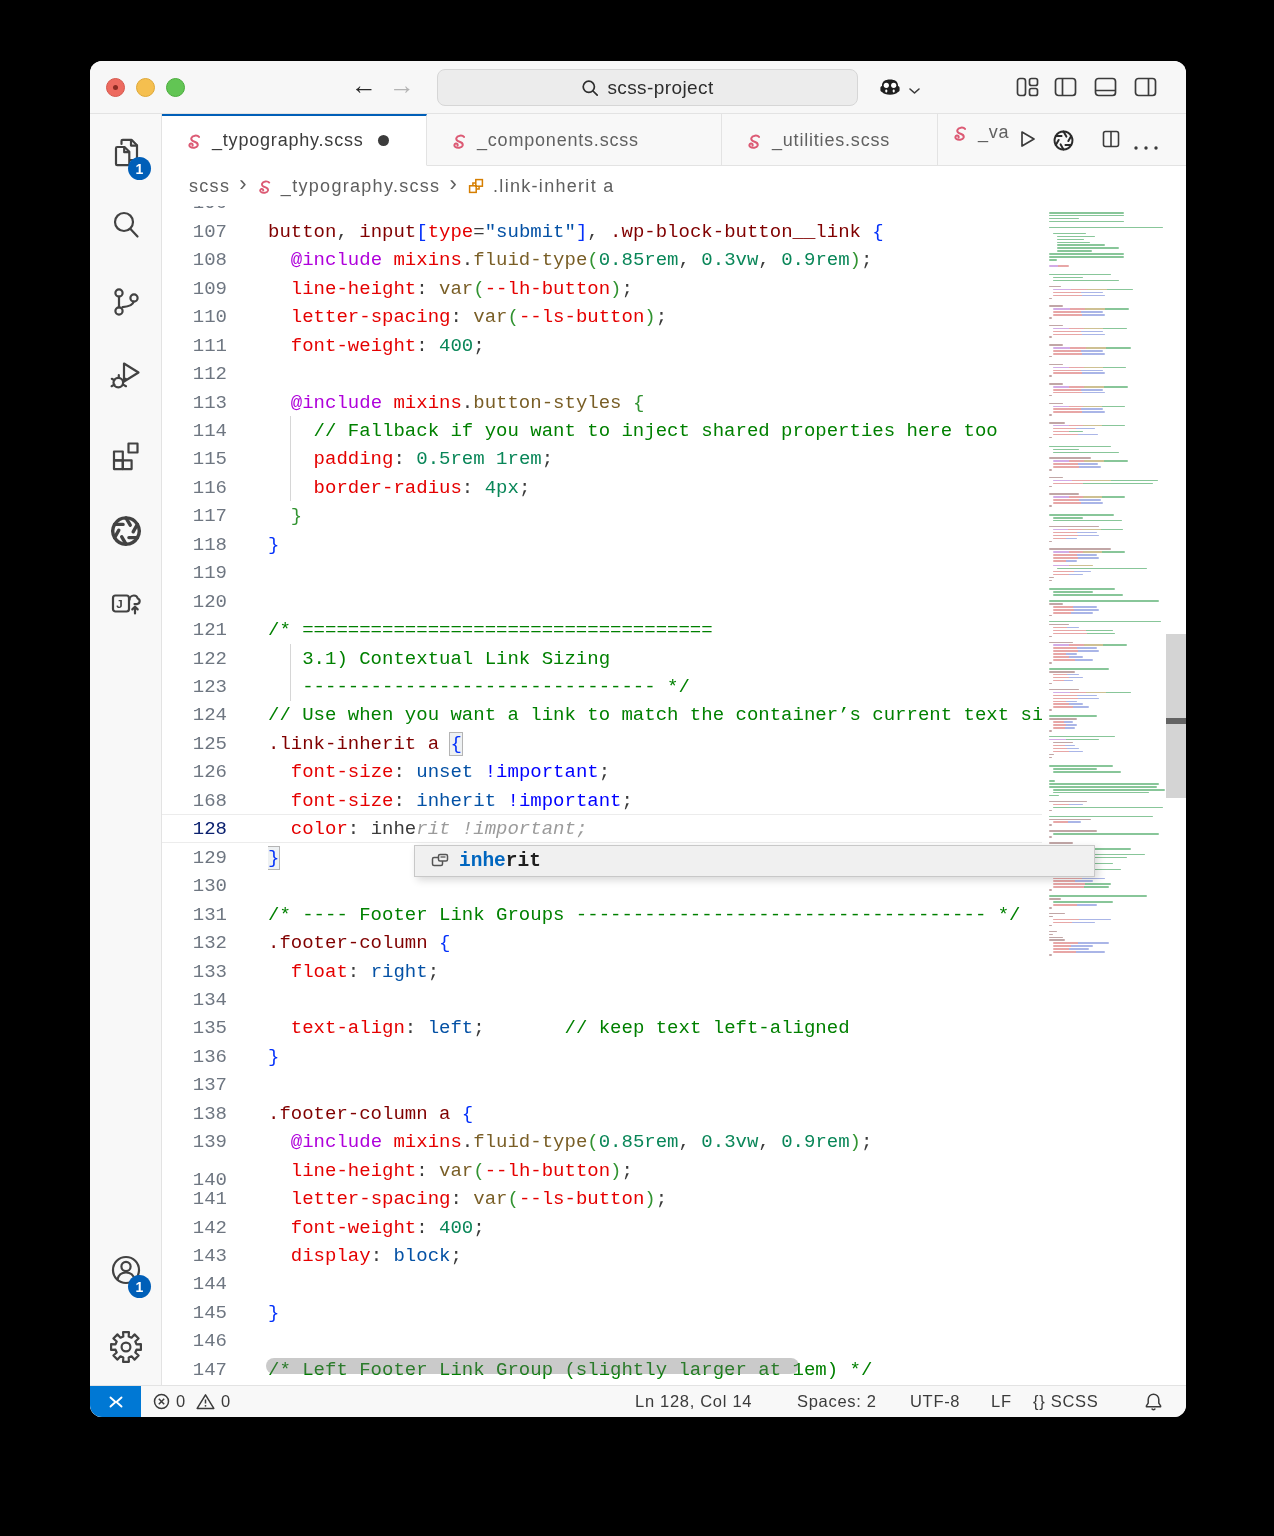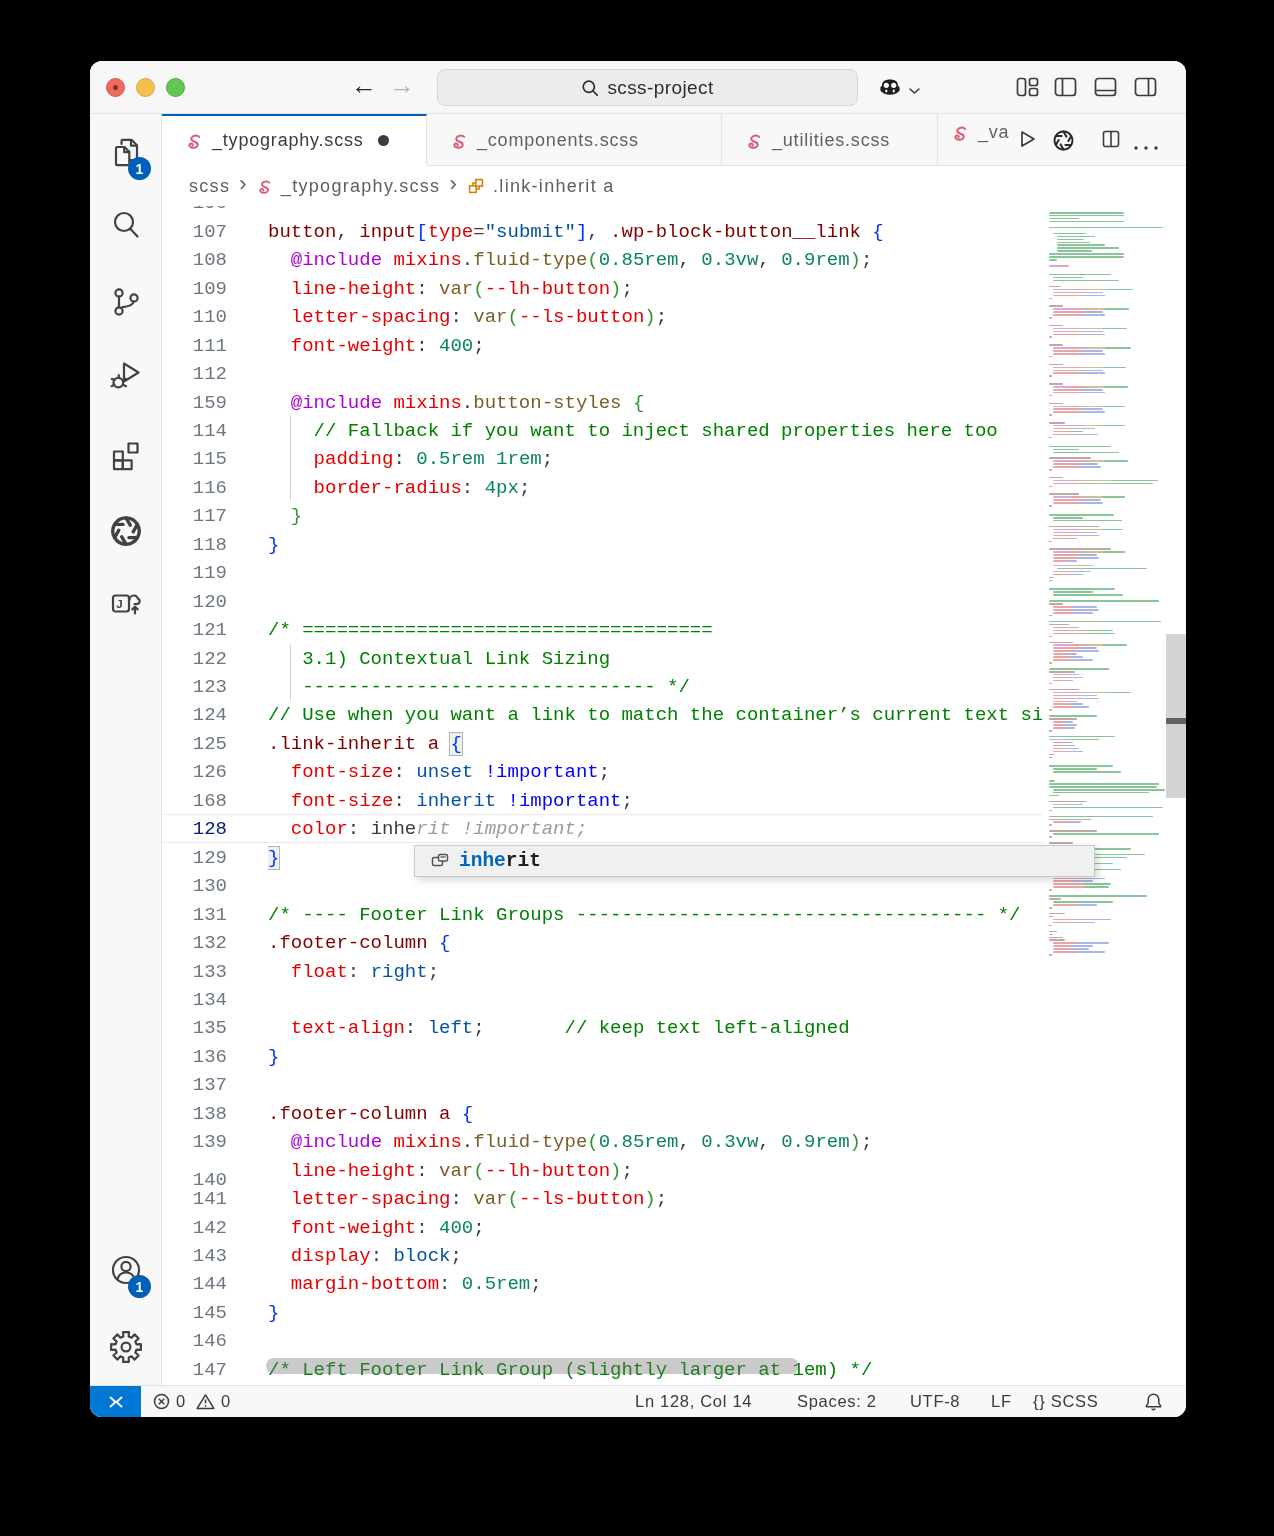--- a/index.html
+++ b/index.html
@@ -212,21 +212,21 @@
       <div class="cl" style="top:11.8px"><i style="color:#800000">button</i><i style="color:#3b3b3b">,</i> <i style="color:#800000">input</i><i style="color:#0431fa">[</i><i style="color:#e50000">type</i><i style="color:#3b3b3b">=</i><i style="color:#0451a5">"submit"</i><i style="color:#0431fa">]</i><i style="color:#3b3b3b">,</i> <i style="color:#800000">.wp-block-button__link</i> <i style="color:#0431fa">{</i></div>
       <div class="ln" style="top:40.2px">108</div>
       <div class="cl" style="top:40.2px">  <i style="color:#af00db">@include</i> <i style="color:#e50000">mixins</i><i style="color:#3b3b3b">.</i><i style="color:#795e26">fluid-type</i><i style="color:#319331">(</i><i style="color:#098658">0.85rem</i><i style="color:#3b3b3b">,</i> <i style="color:#098658">0.3vw</i><i style="color:#3b3b3b">,</i> <i style="color:#098658">0.9rem</i><i style="color:#319331">)</i><i style="color:#3b3b3b">;</i></div>
       <div class="ln" style="top:68.7px">109</div>
       <div class="cl" style="top:68.7px">  <i style="color:#e50000">line-height</i><i style="color:#3b3b3b">:</i> <i style="color:#795e26">var</i><i style="color:#319331">(</i><i style="color:#e50000">--lh-button</i><i style="color:#319331">)</i><i style="color:#3b3b3b">;</i></div>
       <div class="ln" style="top:97.1px">110</div>
       <div class="cl" style="top:97.1px">  <i style="color:#e50000">letter-spacing</i><i style="color:#3b3b3b">:</i> <i style="color:#795e26">var</i><i style="color:#319331">(</i><i style="color:#e50000">--ls-button</i><i style="color:#319331">)</i><i style="color:#3b3b3b">;</i></div>
       <div class="ln" style="top:125.6px">111</div>
       <div class="cl" style="top:125.6px">  <i style="color:#e50000">font-weight</i><i style="color:#3b3b3b">:</i> <i style="color:#098658">400</i><i style="color:#3b3b3b">;</i></div>
       <div class="ln" style="top:154.0px">112</div>
-      <div class="ln" style="top:182.5px">159</div>
+      <div class="ln" style="top:182.5px">113</div>
       <div class="cl" style="top:182.5px">  <i style="color:#af00db">@include</i> <i style="color:#e50000">mixins</i><i style="color:#3b3b3b">.</i><i style="color:#795e26">button-styles</i> <i style="color:#319331">{</i></div>
       <div class="ln" style="top:210.9px">114</div>
       <div class="cl" style="top:210.9px">    <i style="color:#008000">// Fallback if you want to inject shared properties here too</i></div>
       <div class="ln" style="top:239.4px">115</div>
       <div class="cl" style="top:239.4px">    <i style="color:#e50000">padding</i><i style="color:#3b3b3b">:</i> <i style="color:#098658">0.5rem</i> <i style="color:#098658">1rem</i><i style="color:#3b3b3b">;</i></div>
       <div class="ln" style="top:267.8px">116</div>
       <div class="cl" style="top:267.8px">    <i style="color:#e50000">border-radius</i><i style="color:#3b3b3b">:</i> <i style="color:#098658">4px</i><i style="color:#3b3b3b">;</i></div>
       <div class="ln" style="top:296.3px">117</div>
       <div class="cl" style="top:296.3px">  <i style="color:#319331">}</i></div>
       <div class="ln" style="top:324.7px">118</div>
@@ -270,21 +270,20 @@
       <div class="cl" style="top:922.2px">  <i style="color:#af00db">@include</i> <i style="color:#e50000">mixins</i><i style="color:#3b3b3b">.</i><i style="color:#795e26">fluid-type</i><i style="color:#319331">(</i><i style="color:#098658">0.85rem</i><i style="color:#3b3b3b">,</i> <i style="color:#098658">0.3vw</i><i style="color:#3b3b3b">,</i> <i style="color:#098658">0.9rem</i><i style="color:#319331">)</i><i style="color:#3b3b3b">;</i></div>
       <div class="ln" style="top:960px">140</div>
       <div class="cl" style="top:950.6px">  <i style="color:#e50000">line-height</i><i style="color:#3b3b3b">:</i> <i style="color:#795e26">var</i><i style="color:#319331">(</i><i style="color:#e50000">--lh-button</i><i style="color:#319331">)</i><i style="color:#3b3b3b">;</i></div>
       <div class="ln" style="top:979.1px">141</div>
       <div class="cl" style="top:979.1px">  <i style="color:#e50000">letter-spacing</i><i style="color:#3b3b3b">:</i> <i style="color:#795e26">var</i><i style="color:#319331">(</i><i style="color:#e50000">--ls-button</i><i style="color:#319331">)</i><i style="color:#3b3b3b">;</i></div>
       <div class="ln" style="top:1007.5px">142</div>
       <div class="cl" style="top:1007.5px">  <i style="color:#e50000">font-weight</i><i style="color:#3b3b3b">:</i> <i style="color:#098658">400</i><i style="color:#3b3b3b">;</i></div>
       <div class="ln" style="top:1036.0px">143</div>
       <div class="cl" style="top:1036.0px">  <i style="color:#e50000">display</i><i style="color:#3b3b3b">:</i> <i style="color:#0451a5">block</i><i style="color:#3b3b3b">;</i></div>
       <div class="ln" style="top:1064.4px">144</div>
-      <div class="cl" style="top:1064.4px">  <i style="color:#e50000">margin-bottom</i><i style="color:#3b3b3b">:</i> <i style="color:#098658">0.5rem</i><i style="color:#3b3b3b">;</i></div>
       <div class="ln" style="top:1092.9px">145</div>
       <div class="cl" style="top:1092.9px"><i style="color:#0431fa">}</i></div>
       <div class="ln" style="top:1121.3px">146</div>
       <div class="ln" style="top:1149.8px">147</div>
       <div class="cl" style="top:1149.8px"><i style="color:#008000">/* Left Footer Link Group (slightly larger at 1em) */</i></div>
       <div class="ln" style="top:1178.2px">148</div>
   <div class="mm" style="position:absolute;left:880px;top:0;width:124px;height:100%;background:#fff">
         <b style="left:7px;top:6.00px;width:75px;background:#3fa35a"></b>
         <b style="left:7px;top:8.95px;width:75px;background:#3fa35a"></b>
         <b style="left:7px;top:11.90px;width:30px;background:#3fa35a"></b>

